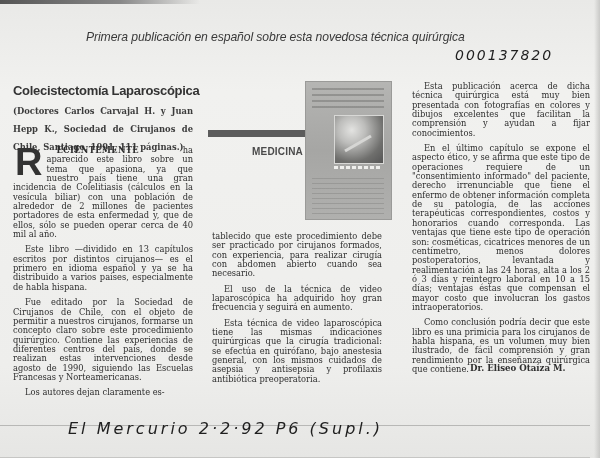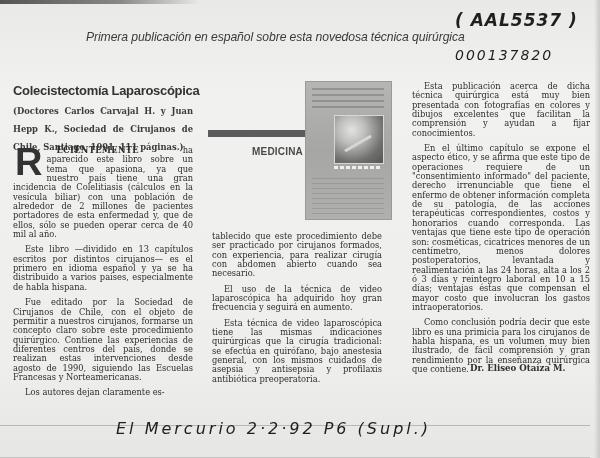--- a/index.html
+++ b/index.html
@@ -24,21 +24,21 @@
   }
   .handwritten {
     position: absolute;
     font-family: "DejaVu Sans", sans-serif;
     color: #1f1f1f;
     font-style: italic;
     letter-spacing: 1px;
   }
   .hw-code { left: 455px; top: 10px; font-size: 17px; font-weight: bold; }
   .hw-number { left: 455px; top: 47px; font-size: 14px; font-weight: normal; letter-spacing: 2px; }
-  .hw-source { left: 68px; top: 419px; font-size: 16px; letter-spacing: 3px; margin-left: 48px; }
+  .hw-source { left: 68px; top: 419px; font-size: 16px; letter-spacing: 3px; }
   .kicker {
     position: absolute; left: 86px; top: 30px;
     font-family: "Liberation Sans", sans-serif;
     font-style: italic; font-size: 12.2px; color: #3a3a3a;
     letter-spacing: -0.1px;
   }
   .headline {
     position: absolute; left: 13px; top: 83px;
     font-family: "Liberation Sans", sans-serif;
     font-weight: bold; font-size: 13px; color: #333;
@@ -111,21 +111,20 @@
     position: absolute; left: 0; top: 457px; width: 590px; height: 1px; background: #c6c6c4;
   }
 </style>
 </head>
 <body>
 
 <div class="paper">
   <div class="top-edge"></div>
   <div class="right-edge"></div>
 
-  <div class="handwritten hw-code">( AAL5537 )</div>
   <div class="handwritten hw-number">000137820</div>
 
   <div class="kicker">Primera publicación en español sobre esta novedosa técnica quirúrgica</div>
   <div class="headline">Colecistectomía Laparoscópica</div>
   <div class="byline">(Doctores Carlos Carvajal H. y Juan Hepp K., Sociedad de Cirujanos de Chile, Santiago, 1991, 111 páginas.)</div>
 
   <div class="col col1">
     <p class="lead"><span class="dropcap">R</span><span class="lead-caps">ECIENTEMENTE</span><span> ha aparecido este libro sobre un tema que apasiona, ya que nuestro país tiene una gran incidencia de Colelitiasis (cálculos en la vesícula biliar) con una población de alrededor de 2 millones de pacientes portadores de esta enfermedad y, que de ellos, sólo se pueden operar cerca de 40 mil al año.</span></p>
     <p>Este libro —dividido en 13 capítulos escritos por distintos cirujanos— es el primero en idioma español y ya se ha distribuido a varios países, especialmente de habla hispana.</p>
     <p>Fue editado por la Sociedad de Cirujanos de Chile, con el objeto de permitir a nuestros cirujanos, formarse un concepto claro sobre este procedimiento quirúrgico. Contiene las experiencias de diferentes centros del país, donde se realizan estas intervenciones desde agosto de 1990, siguiendo las Escuelas Francesas y Norteamericanas.</p>

